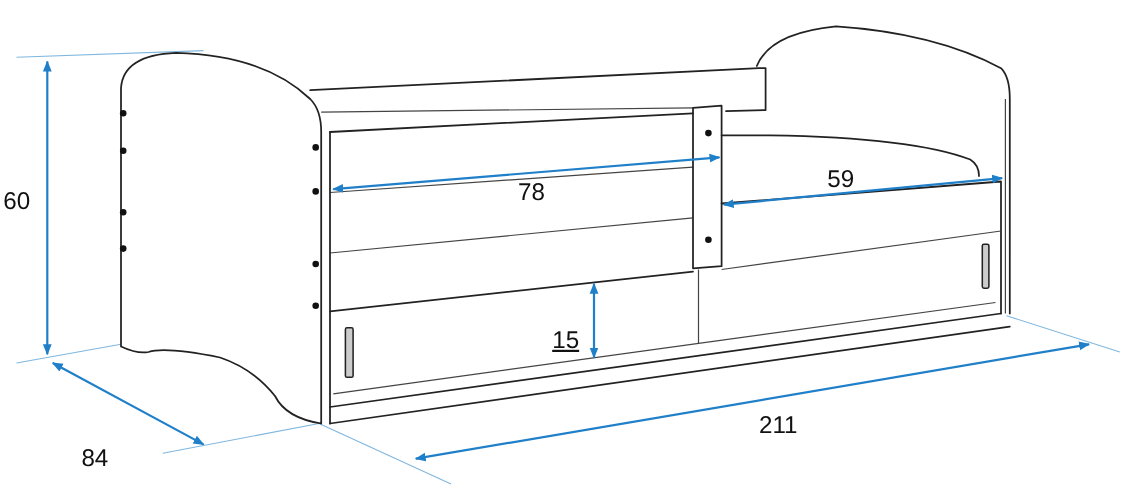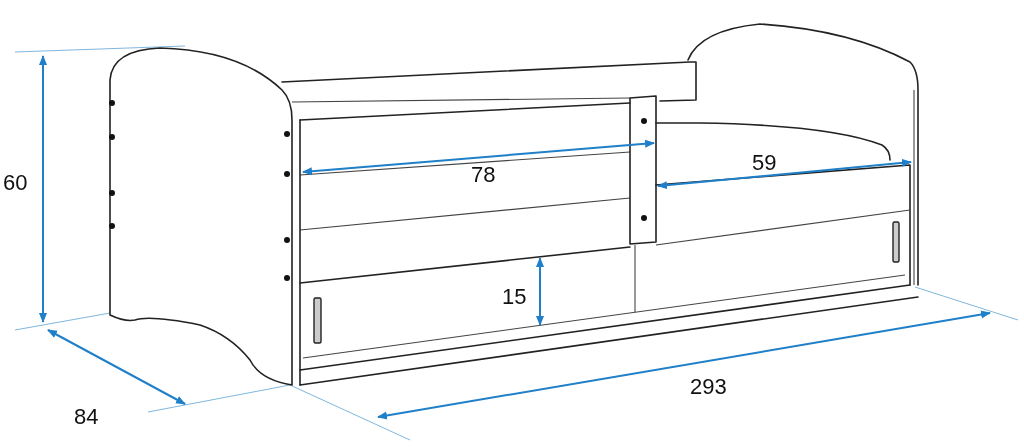--- a/index.html
+++ b/index.html
@@ -84,16 +84,16 @@
     <line class="dim" x1="48" y1="330" x2="185" y2="404" marker-start="url(#ah)" marker-end="url(#ah)"></line>
     <line class="dim" x1="378" y1="417" x2="990" y2="313" marker-start="url(#ah)" marker-end="url(#ah)"></line>
     <line class="dim" x1="303" y1="172" x2="654" y2="143" marker-start="url(#ah)" marker-end="url(#ah)"></line>
     <line class="dim" x1="658" y1="186" x2="911" y2="162" marker-start="url(#ah)" marker-end="url(#ah)"></line>
     <line class="dim" x1="540" y1="258" x2="540" y2="325" marker-start="url(#ah)" marker-end="url(#ah)"></line>
   </g>
 </svg>
 
 <div class="lbl" style="left:3px;top:172px;">60</div>
 <div class="lbl" style="left:74px;top:366px;margin-top:40px;">84</div>
-<div class="lbl" style="left:690px;top:376px;">293</div>
+<div class="lbl" style="left:690px;top:376px;">211</div>
 <div class="lbl" style="left:471px;top:130px;margin-top:34px;">78</div>
 <div class="lbl" style="left:752px;top:152px;">59</div>
-<div class="lbl" style="left:502px;top:286px;">15</div>
+<div class="lbl" style="left:502px;top:298px;text-decoration:underline;">15</div>
 
 </body></html>

